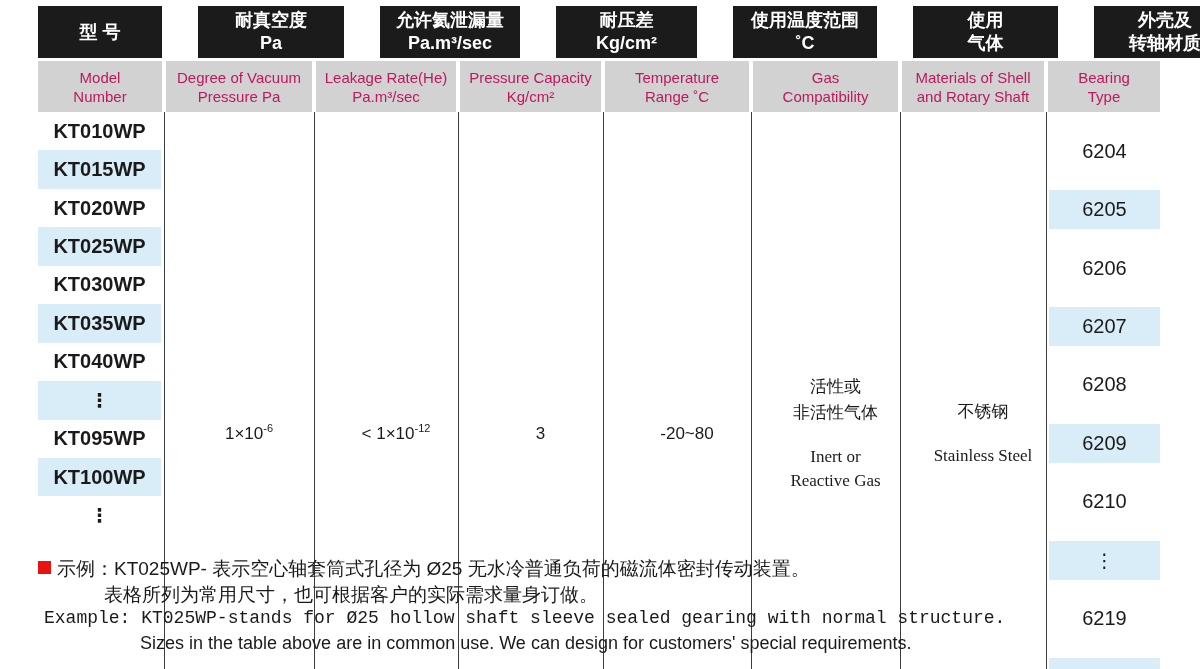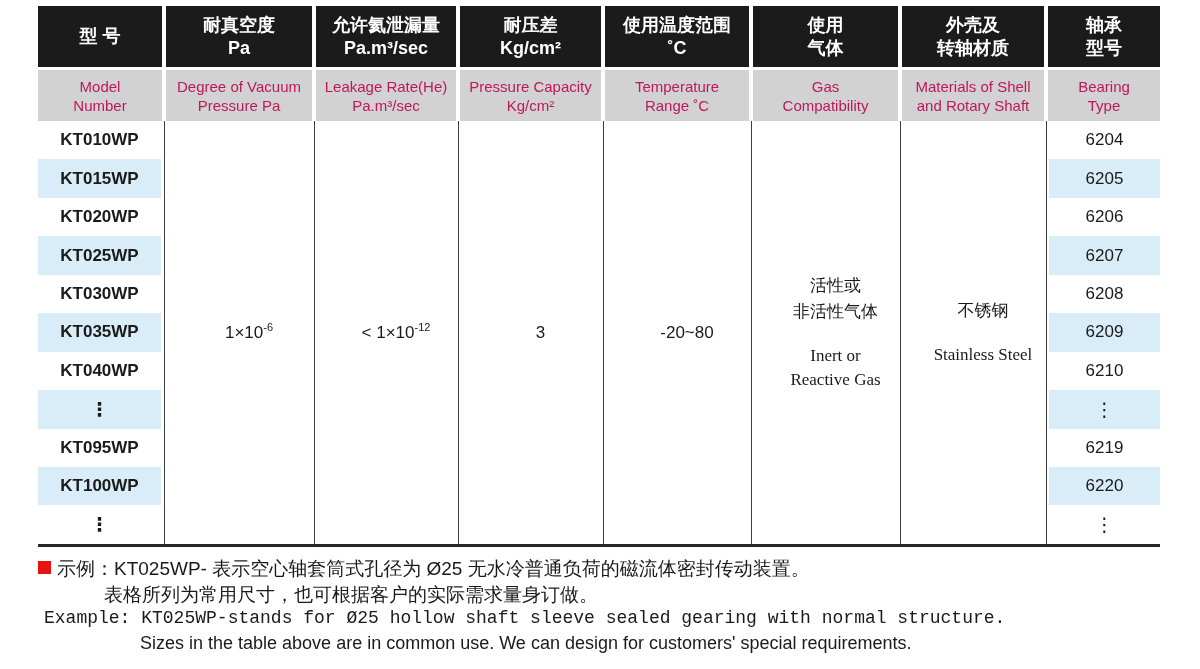--- a/index.html
+++ b/index.html
@@ -11,21 +11,21 @@
     font-family: "Liberation Sans", "DejaVu Sans", sans-serif;
     color: #1a1a1a;
     overflow: hidden;
   }
   .tbl { position: absolute; left: 38px; top: 6px; width: 1122px; }
   .hdr-grid, .body-grid {
     display: grid;
     grid-template-columns: 126px 150px 144px 145px 148px 149px 146px 114px;
   }
   
-  .h1 { height: 61px; }
+  .h1 { height: 52px; gap: 32px; }
   .h1 .fill {
     background: #1b1b1b; color: #ffffff; height: 100%;
     margin: 0 2px;
     display: flex; flex-direction: column; justify-content: center; align-items: center;
     text-align: center;
     font-size: 18px; font-weight: 700; line-height: 23px;
   }
   .h1 .cell:first-child .fill { margin-left: 0; }
   .h1 .cell:last-child  .fill { margin-right: 0; }
   .hdr-gap { height: 3px; }
@@ -41,24 +41,24 @@
   .h2 .cell:first-child .fill { margin-left: 0; }
   .h2 .cell:last-child  .fill { margin-right: 0; }
   .l2:empty { display: none; }
   
   .body-grid { border-bottom: 3px solid #262626; }
   .bcol { border-left: 1px solid #3d3d3d; }
   .bcol.first { border-left: none; }
   .rowcell {
     height: 38.45px;
     display: flex; align-items: center; justify-content: center;
-    font-size: 17px;
+    font-size: 20px;
   }
   .col-models .rowcell { font-weight: 700; margin-right: 3px; }
-  .col-bearings .rowcell { font-weight: 400; margin-left: 2px; }
+  .col-bearings .rowcell { font-weight: 400; margin-left: 2px; margin-top: 20px; }
   .col-models .rowcell:nth-child(even),
   .col-bearings .rowcell:nth-child(even) { background: #d9edf8; }
   .dots { font-weight: 700; font-size: 19px; letter-spacing: 0; }
   .mc {
     display: flex; flex-direction: column; justify-content: center; align-items: center;
     text-align: center; font-size: 17px; line-height: 25px; padding-left: 19px;
   }
   .sup { font-size: 11px; vertical-align: 7px; line-height: 0; }
   .blockgap { height: 19px; }
   .gas-cn, .mat-cn { line-height: 26px; }

